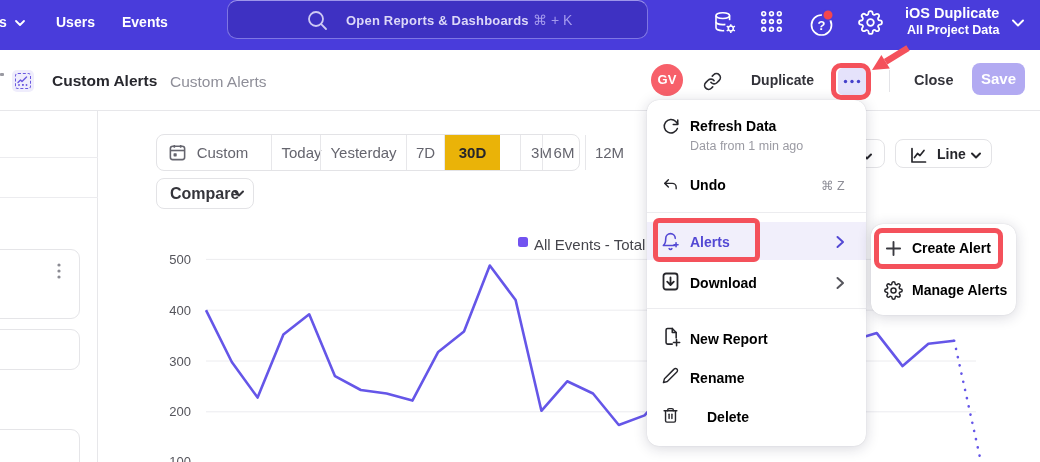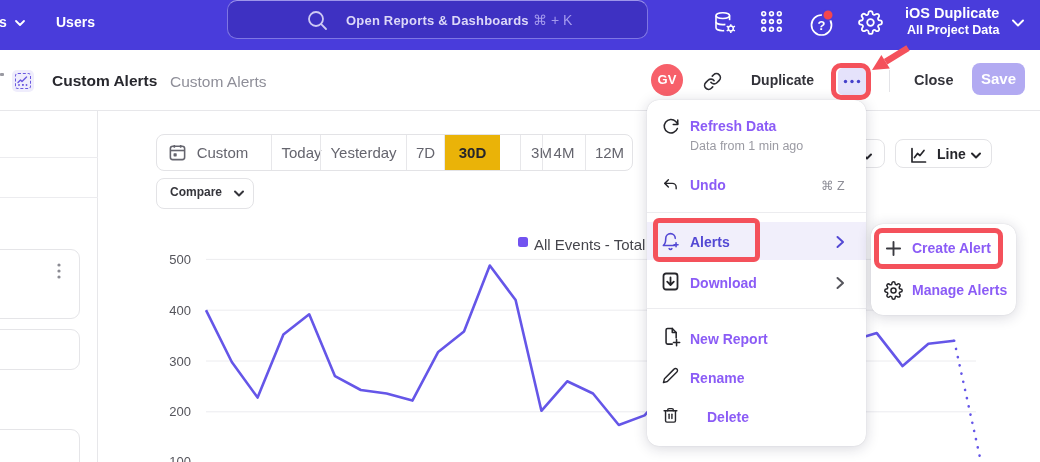--- a/index.html
+++ b/index.html
@@ -24,34 +24,34 @@
   #duptxt{left:751px;top:72px;font-size:14px;font-weight:700;color:#33333a;}
   #dotsbtn{left:838px;top:68px;width:28px;height:27px;background:#E5E2FB;border-radius:5px;}
   #hdrdiv{left:889px;top:70px;width:1px;height:22px;background:#E3E3E7;}
   #closetxt{left:914px;top:72px;font-size:14.5px;font-weight:700;color:#33333a;}
   #savebtn{left:972px;top:63px;width:53px;height:32px;background:#B2AAF2;border-radius:8px;color:#fff;font-size:15px;font-weight:700;text-align:center;line-height:32px;}
   
   #side{left:0;top:111px;width:98px;height:351px;background:#fff;border-right:1px solid #E7E7EA;}
   .sline{left:0;width:98px;height:1px;background:#ECECEF;}
   .scard{left:-20px;width:100px;background:#fff;border:1px solid #E5E5E8;border-radius:9px;}
   
-  #seg{left:156px;top:134px;width:477px;height:37px;border:1px solid #E3E3E6;border-radius:8px;background:#fff;}
+  #seg{left:156px;top:134px;width:424px;height:37px;border:1px solid #E3E3E6;border-radius:8px;background:#fff;}
   .segitem{position:absolute;top:0;height:35px;line-height:35px;text-align:center;font-size:15px;color:#65656E;border-left:1px solid #E7E7EA;}
   #seg30{background:#eab308;color:#26262B;font-weight:700;}
   #compare{left:156px;top:178px;width:98px;height:31px;border:1px solid #E3E3E6;border-radius:8px;background:#fff;}
-  #comparetxt{left:170px;top:185px;font-size:12px;font-weight:700;color:#35353b;}
+  #comparetxt{left:170px;top:185px;font-size:16px;font-weight:700;color:#35353b;}
   #chartbtn-partial{left:840px;top:139px;width:45px;height:29px;border:1px solid #E3E3E6;border-radius:8px;background:#fff;}
   #linebtn{left:895px;top:139px;width:97px;height:29px;border:1px solid #E3E3E6;border-radius:8px;background:#fff;}
   #linetxt{left:937px;top:146px;font-size:14px;font-weight:700;color:#26262b;}
   
   #legsq{left:518px;top:237px;width:10px;height:10px;border-radius:2.5px;background:#7253F0;}
   #legtxt{left:534px;top:236px;font-size:15px;color:#45454c;}
   
   #menu{left:647px;top:100px;width:219px;height:346px;background:#fff;border-radius:12px;box-shadow:0 2px 14px rgba(30,30,60,.18), 0 0 1px rgba(30,30,60,.2);}
-  .mitem{position:absolute;left:0;font-size:14px;font-weight:700;color:#8b5cf6;white-space:nowrap;}
+  .mitem{position:absolute;left:0;font-size:14px;font-weight:700;color:#000000;white-space:nowrap;}
   .msub{position:absolute;font-size:12.5px;color:#9B9BA3;white-space:nowrap;}
   .msep{position:absolute;left:0;width:219px;height:1px;background:#ECECEF;}
   #alertrow{position:absolute;left:0;top:122px;width:219px;height:38px;background:#F1EFFB;}
   #submenu{left:871px;top:224px;width:145px;height:91px;background:#fff;border-radius:12px;box-shadow:0 2px 14px rgba(30,30,60,.18), 0 0 1px rgba(30,30,60,.2);}
   
   .redbox{position:absolute;border:5px solid #F4515B;}
 </style>
 </head>
 <body>
 <div id="canvas">
@@ -73,20 +73,21 @@
     <polyline fill="none" stroke="#6556E8" stroke-width="2.6" stroke-linejoin="round" points="206,199.2 231.8,251 257.6,286.6 283.4,223.6 309.2,203.3 335,265.2 360.8,279 386.6,282.5 412.4,289.6 438.2,240.9 464,220.5 489.8,154.5 515.6,189 541.4,299.8 567.2,270.3 593,282.5 618.8,314 644.6,304.4 670.4,275.4 696.2,250 722,260.2 747.8,239.8 773.6,255 799.4,229.7 825.2,244.9 851,229.7 876.8,222.1 902.6,255.1 928.4,232.7 954.2,229.7"></polyline>
     <path fill="none" stroke="#6556E8" stroke-width="2.6" stroke-linecap="round" stroke-dasharray="0.1 8.3" d="M954.2,229.7 L981,351"></path>
   </svg>
 
   <div class="abs" id="nav">
     <span class="abs navtxt" style="left:-1px;">s</span>
     <svg class="abs" style="left:14px;top:18px" width="12" height="10" viewBox="0 0 12 10">
         <polyline points="2,3 6,7 10,3" fill="none" stroke="#fff" stroke-width="1.8" stroke-linecap="round" stroke-linejoin="round"></polyline>
       </svg>
     <span class="abs navtxt" style="left:56px;">Users</span>
+    <span class="abs navtxt" style="left:122px;">Events</span>
     <div class="abs" id="search"></div>
     <svg class="abs" style="left:306px;top:9px" width="23" height="23" viewBox="0 0 23 23">
         <circle cx="10" cy="10" r="7" fill="none" stroke="#CEC9F4" stroke-width="1.8"></circle>
         <line x1="15.2" y1="15.2" x2="20" y2="20" stroke="#CEC9F4" stroke-width="1.8" stroke-linecap="round"></line>
       </svg>
     <span class="abs" id="searchtxt">Open Reports &amp; Dashboards</span>
     <span class="abs" id="cmdk">⌘ + K</span>
 
     <svg class="abs" style="left:712px;top:10px" width="27" height="27" viewBox="0 0 27 27" fill="none" stroke="#fff" stroke-width="1.6">
       <ellipse cx="10.8" cy="5.6" rx="6.8" ry="2.9"></ellipse>
@@ -185,21 +186,21 @@
           <line x1="16" y1="2.5" x2="16" y2="6"></line>
           <rect x="7" y="13" width="4" height="4" rx="0.8" fill="#65656E" stroke="none"></rect>
         </svg>
       <span style="margin-left:28px;">Custom</span>
     </div>
     <div class="segitem" style="left:114px;width:60px;">Today</div>
     <div class="segitem" style="left:163px;width:86px;">Yesterday</div>
     <div class="segitem" style="left:249px;width:38px;">7D</div>
     <div class="segitem" id="seg30" style="left:287px;width:56px;">30D</div>
     <div class="segitem" style="left:363px;width:42px;">3M</div>
-    <div class="segitem" style="left:385px;width:43px;">4M</div>
+    <div class="segitem" style="left:385px;width:43px;">6M</div>
     <div class="segitem" style="left:428px;width:48px;">12M</div>
   </div>
   <div class="abs" id="chartbtn-partial">
     <svg style="position:absolute;right:11px;top:12px" width="12" height="10" viewBox="0 0 12 10">
         <polyline points="2,2.5 6,6.5 10,2.5" fill="none" stroke="#26262b" stroke-width="2" stroke-linecap="round" stroke-linejoin="round"></polyline>
       </svg>
   </div>
   <div class="abs" id="linebtn">
     <svg style="position:absolute;left:13px;top:6px" width="19" height="19" viewBox="0 0 19 19" fill="none" stroke="#26262b" stroke-width="1.7" stroke-linecap="round" stroke-linejoin="round">
       <path d="M3 2.5 V16 H16.5"></path>

